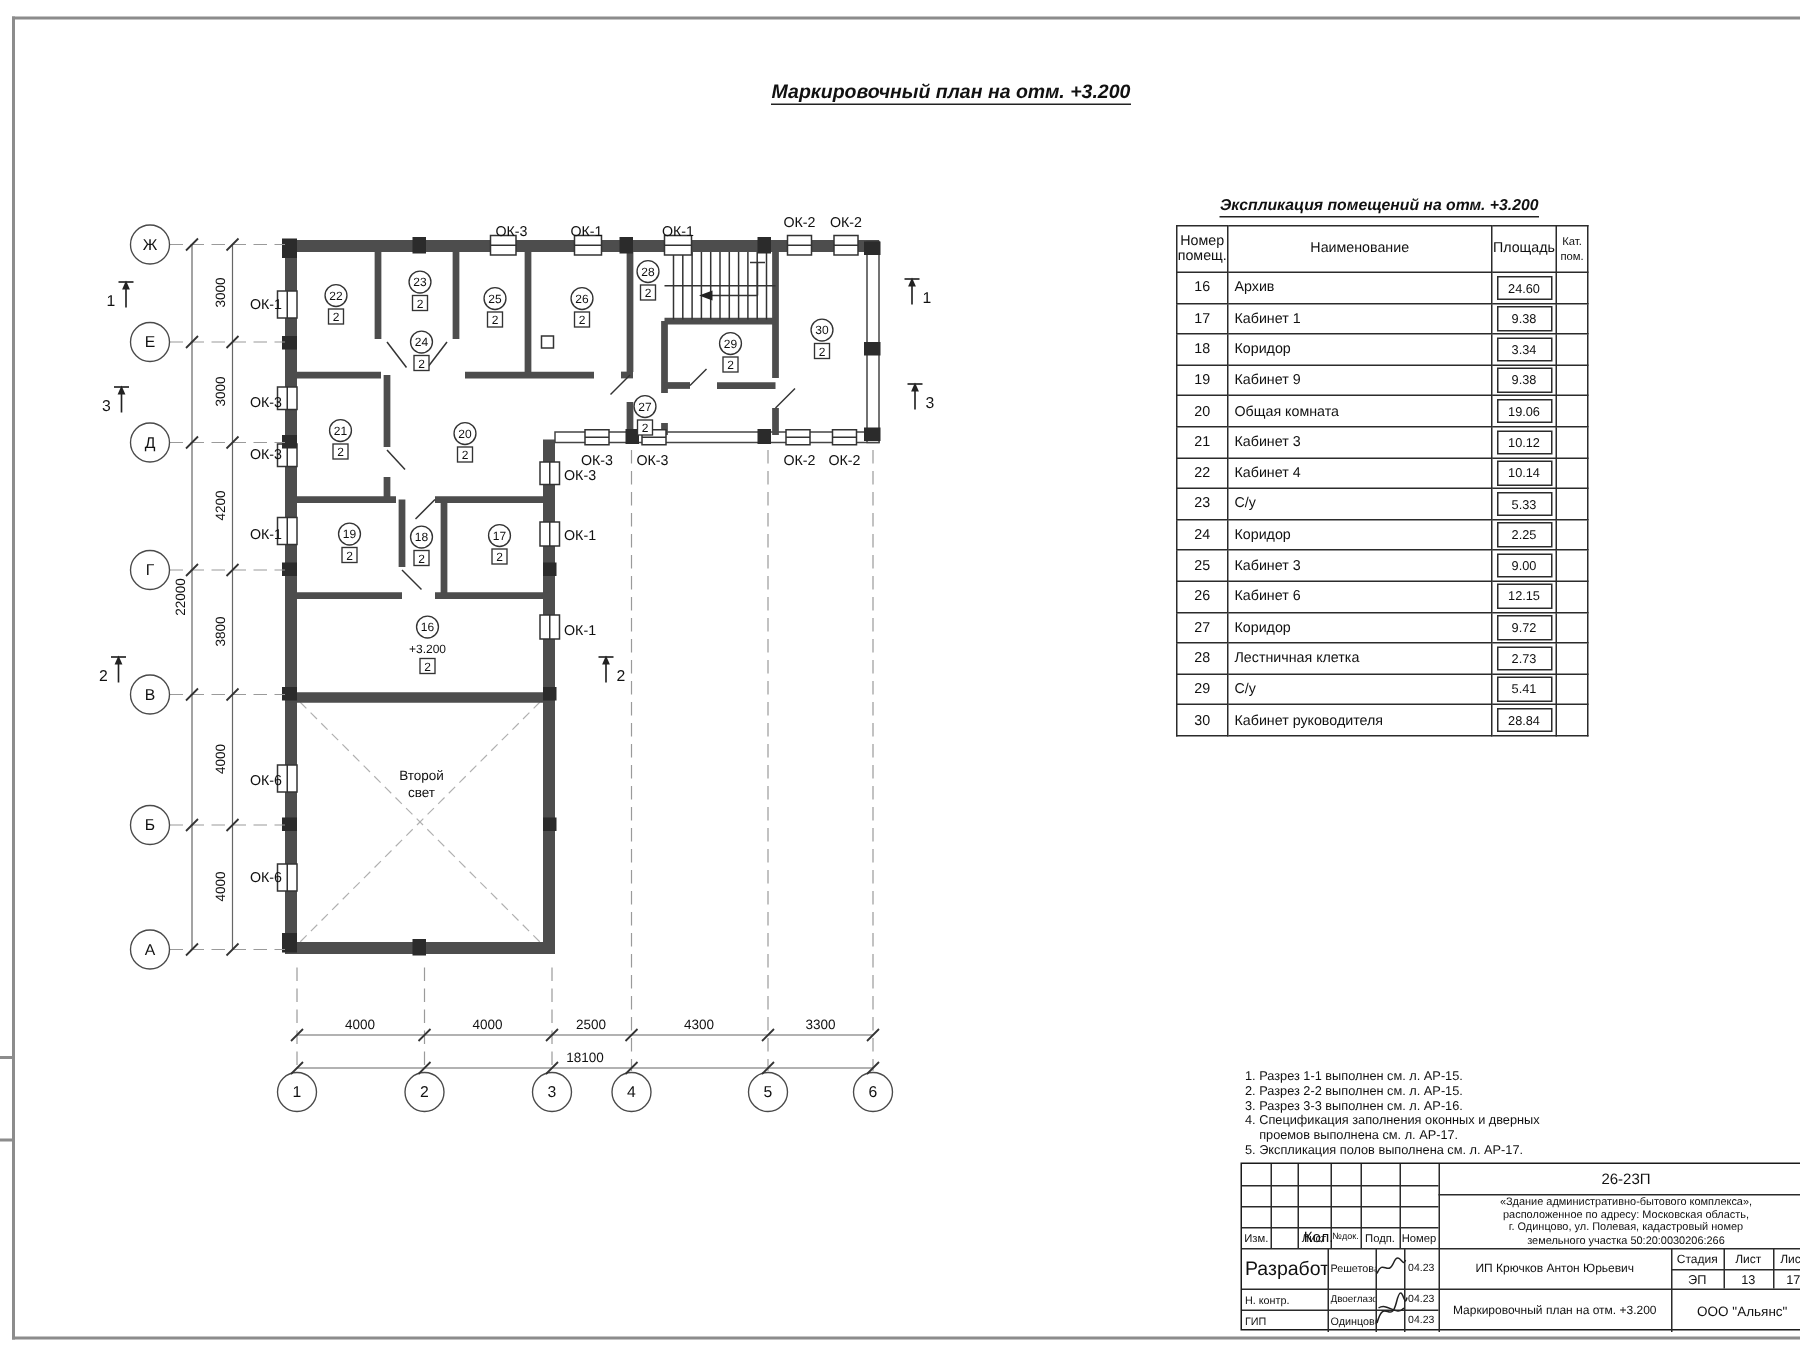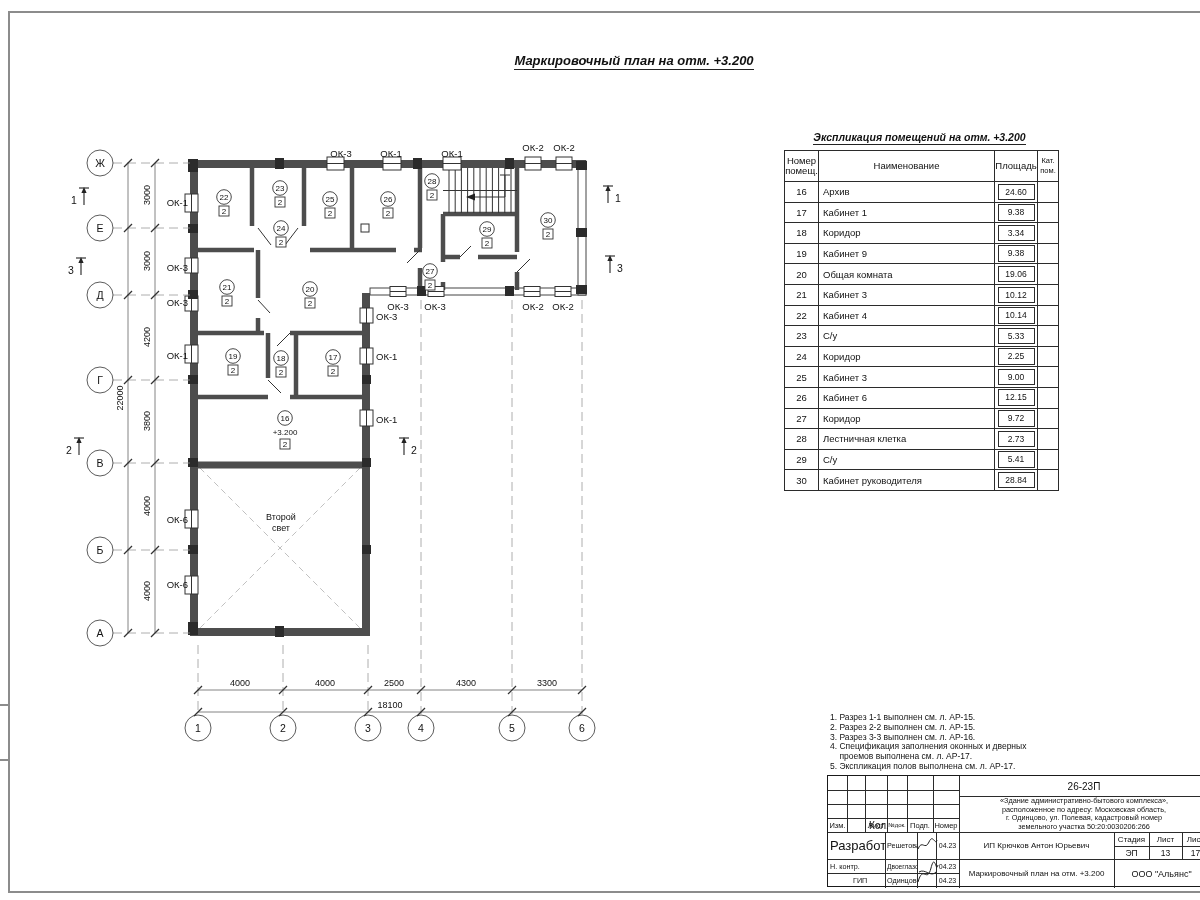--- a/index.html
+++ b/index.html
@@ -552,21 +552,21 @@
   <div class="txt tc" style="left:59px;top:42px;width:20px;height:14px;font-size:6px;">№док.</div>
   <div class="txt tc" style="left:79px;top:42px;width:26px;height:14px;font-size:7.5px;">Подп.</div>
   <div class="txt tc" style="left:105px;top:42px;width:26px;height:14px;font-size:7.5px;">Номер</div>
 
   <div class="txt tl" style="left:2px;top:56px;width:55px;height:27px;font-size:13px;">Разработал</div>
   <div class="txt tl" style="left:59px;top:56px;width:30px;height:27px;font-size:7.2px;">Решетова</div>
   <div class="txt tc" style="left:108px;top:56px;width:23px;height:27px;font-size:7px;">04.23</div>
   <div class="txt tl" style="left:2px;top:83px;width:55px;height:14px;font-size:7.2px;">Н. контр.</div>
   <div class="txt tl" style="left:59px;top:83px;width:30px;height:14px;font-size:6.6px;">Двоеглазов</div>
   <div class="txt tc" style="left:108px;top:83px;width:23px;height:14px;font-size:7px;">04.23</div>
-  <div class="txt tl" style="left:2px;top:97px;width:55px;height:15px;font-size:7.2px;margin-left:23px;">ГИП</div>
+  <div class="txt tl" style="left:2px;top:97px;width:55px;height:15px;font-size:7.2px;">ГИП</div>
   <div class="txt tl" style="left:59px;top:97px;width:30px;height:15px;font-size:7.2px;">Одинцово</div>
   <div class="txt tc" style="left:108px;top:97px;width:23px;height:15px;font-size:7px;">04.23</div>
 
   <svg class="txt" style="left:88px;top:60px;" width="22" height="18" viewBox="0 0 22 18">
     <path d="M2,13 C6,3 9,15 13,6 S19,10 21,4" stroke="#222" fill="none" stroke-width="1"></path>
   </svg>
   <svg class="txt" style="left:87px;top:84px;" width="24" height="27" viewBox="0 0 24 27">
     <path d="M3,22 C8,4 12,24 16,8 S21,14 23,5 M4,12 C10,8 16,18 21,12" stroke="#222" fill="none" stroke-width="1"></path>
   </svg>
 

